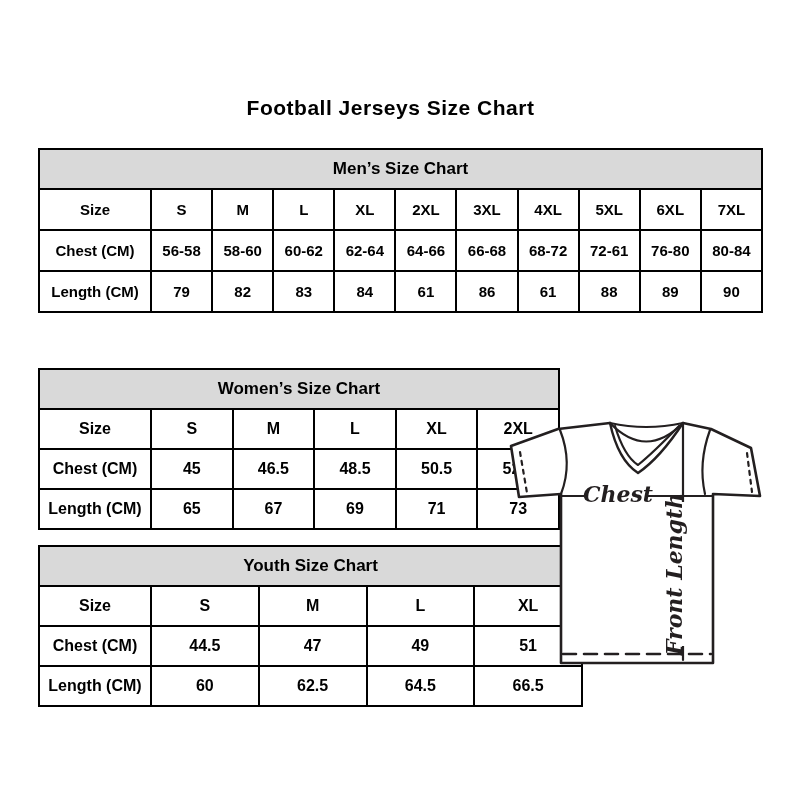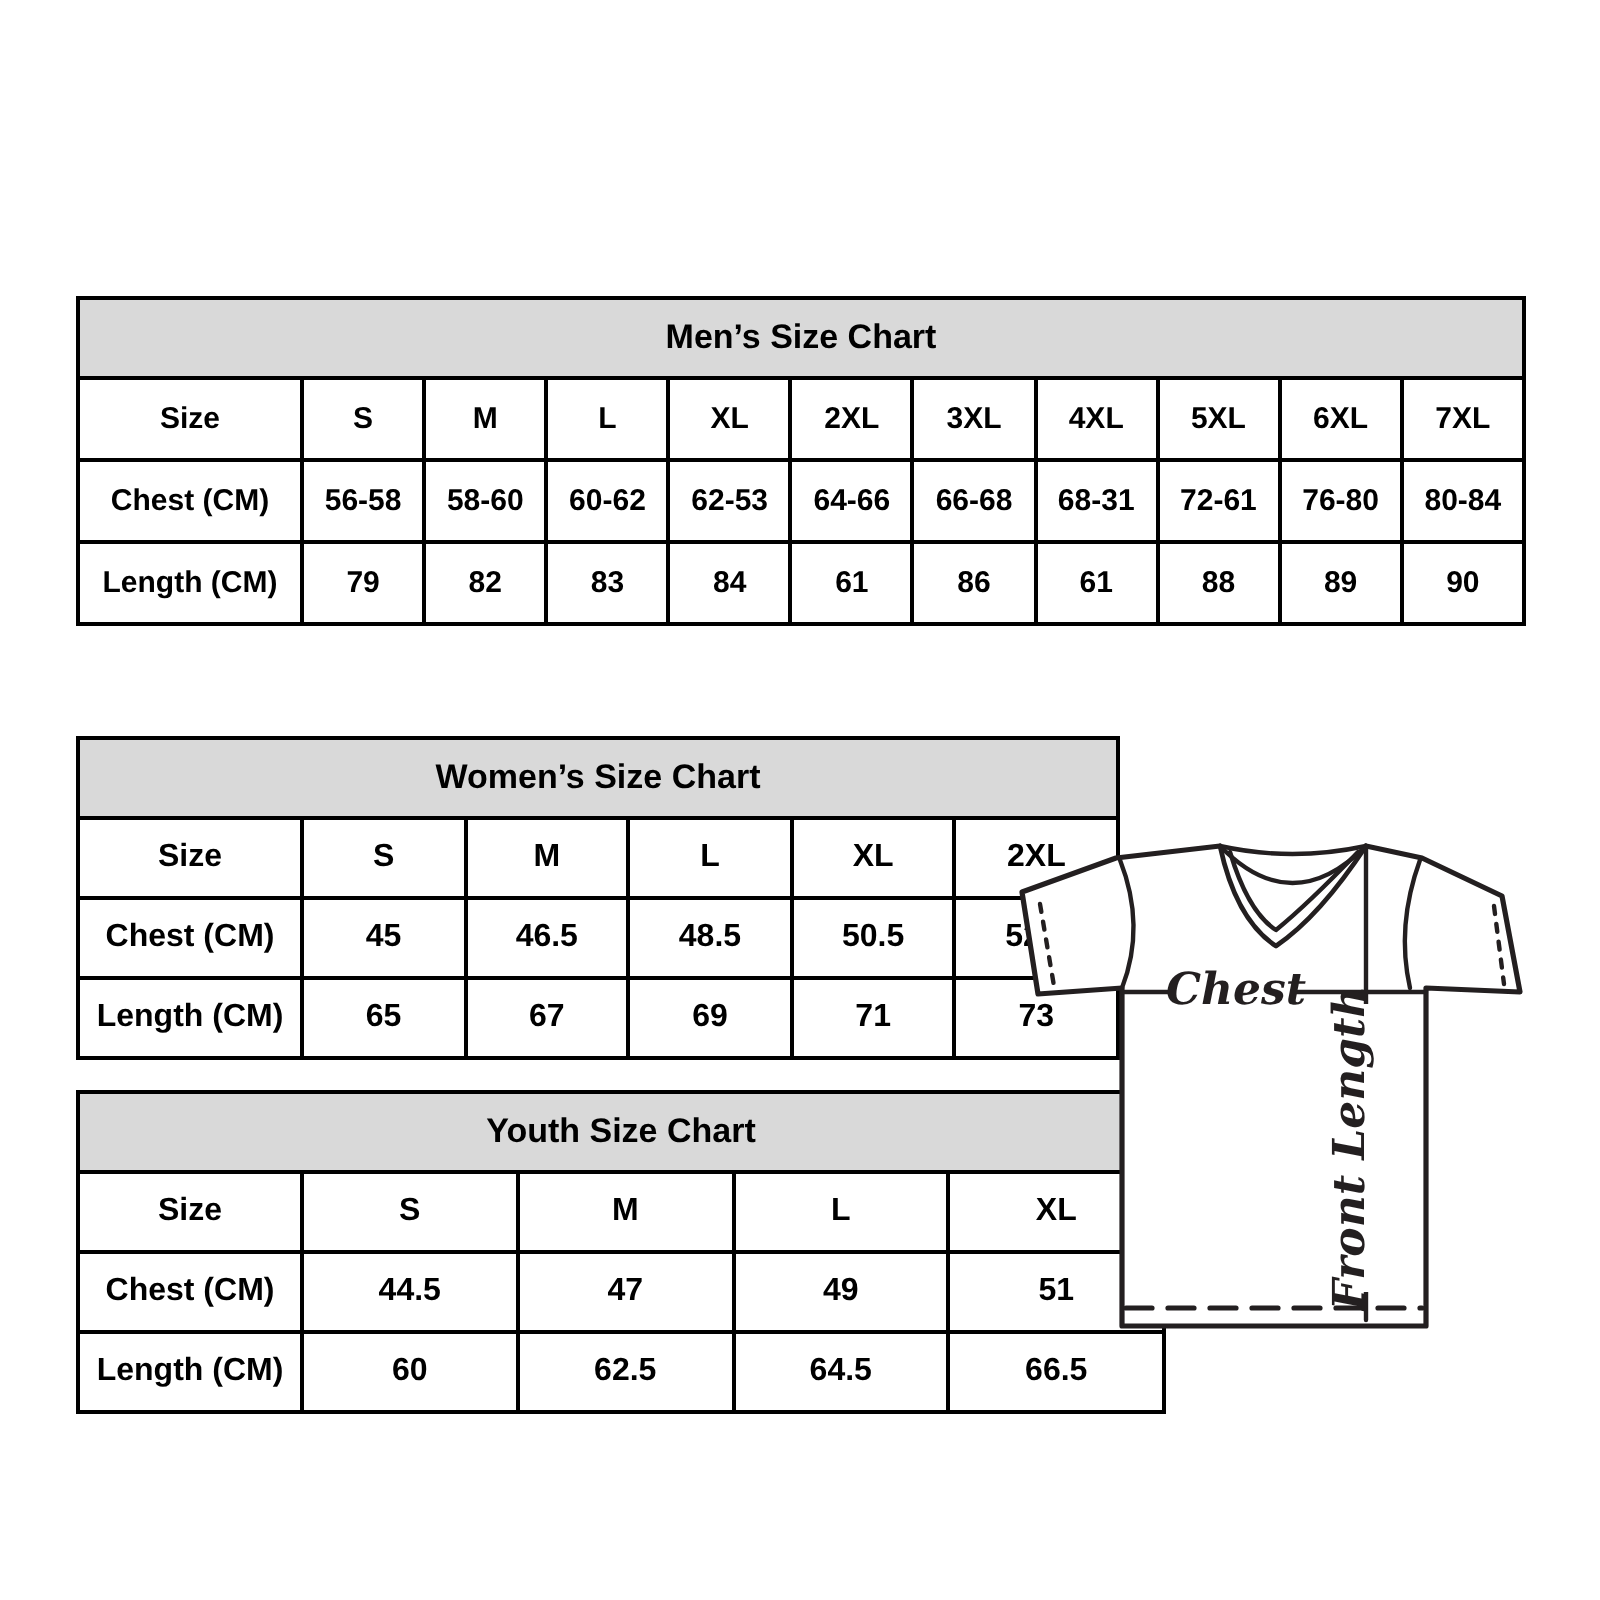--- a/index.html
+++ b/index.html
@@ -29,20 +29,21 @@
   table.womens td, table.youth td{height:38px;font-size:16px;}
   col.labelcol{width:112px;}
   .jersey-wrap{position:absolute;left:497px;top:408px;width:270px;height:265px;}
   .jersey-wrap svg{display:block;width:270px;height:265px;}
 </style>
 </head>
 <body>
 
 <div class="page">
 
+  <div class="page-title">Football Jerseys Size Chart</div>
 
   <table class="size-table mens">
     <colgroup>
       <col class="labelcol">
         <col>
         <col>
         <col>
         <col>
         <col>
         <col>
@@ -66,24 +67,24 @@
       <td>4XL</td>
       <td>5XL</td>
       <td>6XL</td>
       <td>7XL</td>
     </tr>
     <tr>
       <td>Chest (CM)</td>
       <td>56-58</td>
       <td>58-60</td>
       <td>60-62</td>
-      <td>62-53</td>
+      <td>62-64</td>
       <td>64-66</td>
       <td>66-68</td>
-      <td>68-31</td>
+      <td>68-72</td>
       <td>72-61</td>
       <td>76-80</td>
       <td>80-84</td>
     </tr>
     <tr>
       <td>Length (CM)</td>
       <td>79</td>
       <td>82</td>
       <td>83</td>
       <td>84</td>

